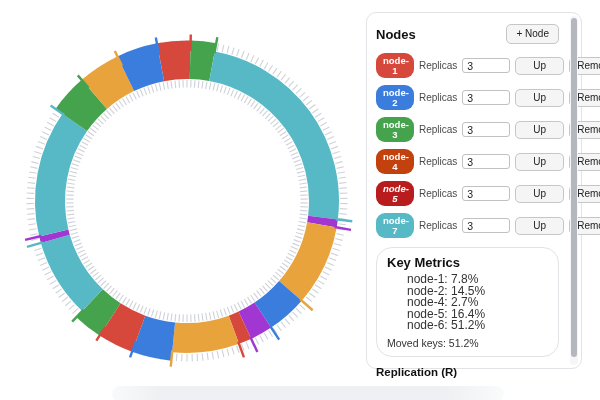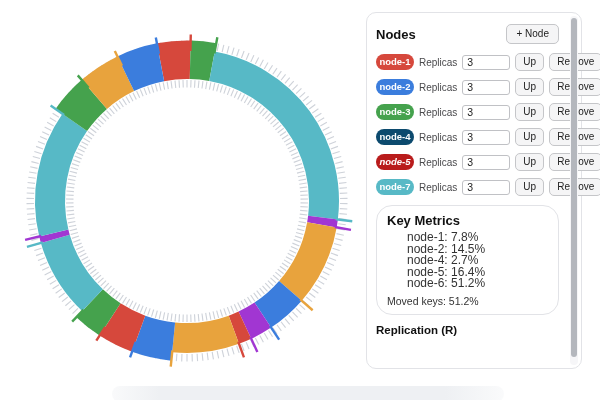--- a/index.html
+++ b/index.html
@@ -30,28 +30,28 @@
   .btn {
     display: inline-block; background: #f5f5f6; border: 1px solid #c5c6c9;
     border-radius: 5px; font-size: 10px; color: #222; padding: 2px 7px;
     font-family: inherit; line-height: 1.2; cursor: pointer; white-space: nowrap;
   }
   .btn-add { padding: 3px 9px; }
 
   .node-row { display: flex; align-items: center; margin-bottom: 7px; gap: 5px; }
   .badge {
     color: #fff; font-weight: bold; font-size: 9.5px; line-height: 1;
-    padding: 3px 1px; border-radius: 9px; min-width: 38px; text-align: center;
+    padding: 3px 7px; border-radius: 9px; min-width: 38px; text-align: center;
   }
   .replicas-label { font-size: 10px; color: #4a4a4d; flex: 0 0 auto; }
   .replicas-input {
     width: 48px; height: 15px; font-size: 10.5px; font-family: inherit;
     border: 1px solid #c0c1c5; border-radius: 3px; padding: 0 4px; color: #222;
   }
-  .up-btn { padding: 2px 7px; }
+  .up-btn { padding: 2px 17px; }
   .remove-btn { padding: 2px 7px; }
 
   .metrics-card {
     border: 1px solid #e2e3e7; border-radius: 16px;
     padding: 7px 10px 7px 10px; margin: 9px 0 9px 0;
   }
   .metrics-card h2 { margin-bottom: 4px; }
   .metric-line { font-size: 12px; color: #333; line-height: 11.5px; margin-left: 20px; }
   .moved-line { font-size: 10.5px; color: #333; margin-top: 5px; }
 
@@ -510,21 +510,21 @@
 
   <div class="node-row">
     <span class="badge" style="background: rgb(69, 162, 77);">node-3</span>
     <span class="replicas-label">Replicas</span>
     <input class="replicas-input" value="3" style="">
     <button class="btn up-btn">Up</button>
     <button class="btn remove-btn">Remove</button>
   </div>
 
   <div class="node-row">
-    <span class="badge" style="background: #0c4a6e;">node-4</span>
+    <span class="badge" style="background: #c2410c;">node-4</span>
     <span class="replicas-label">Replicas</span>
     <input class="replicas-input" value="3" style="">
     <button class="btn up-btn">Up</button>
     <button class="btn remove-btn">Remove</button>
   </div>
 
   <div class="node-row">
     <span class="badge" style="background: #b91c1c; font-style: italic;">node-5</span>
     <span class="replicas-label">Replicas</span>
     <input class="replicas-input" value="3" style="">

